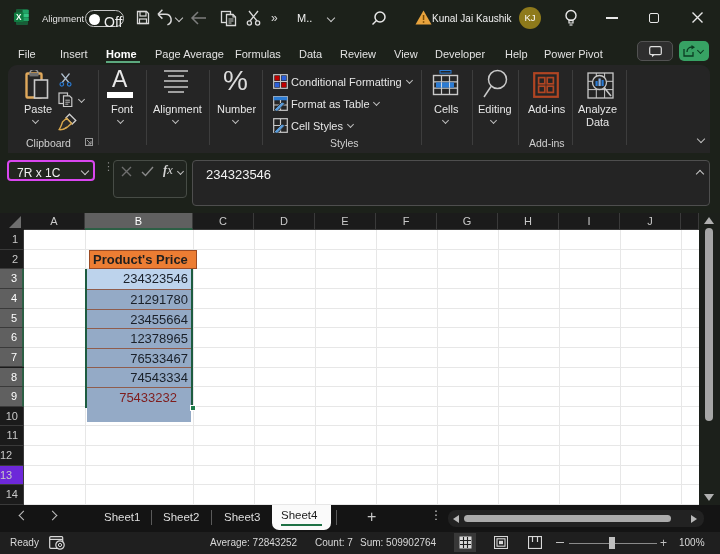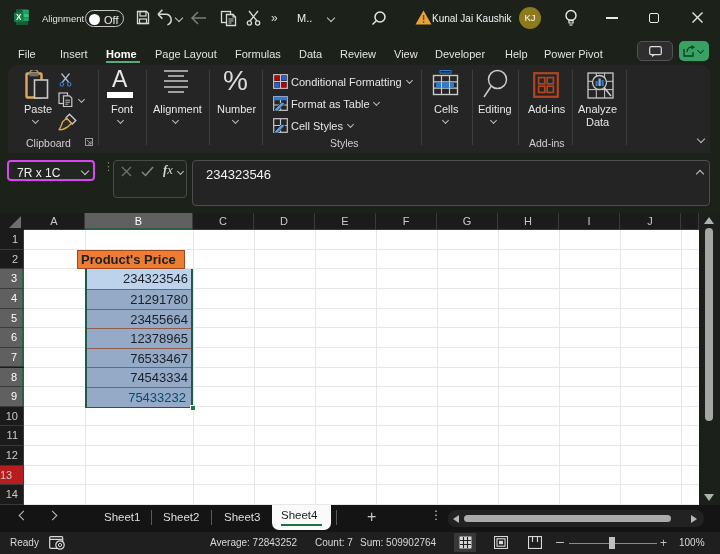--- a/index.html
+++ b/index.html
@@ -18,21 +18,21 @@
     <rect x="8.6" y="0.8" width="6.2" height="3.6" fill="#21a366"></rect>
     <rect x="8.6" y="4.6" width="6.2" height="3.6" fill="#33c481"></rect>
     <rect x="8.6" y="8.4" width="6.2" height="3.6" fill="#21a366"></rect>
     <rect x="0" y="3.4" width="9.6" height="9.6" rx="1" fill="#107c41"></rect>
     <text x="4.8" y="11" font-size="8.2" font-weight="bold" fill="#fff" text-anchor="middle" font-family="Liberation Sans">X</text>
   </svg>
   <div class="abs" style="left:42px;top:12.5px;font-size:9.5px;color:#e4e4e4">Alignment</div>
 
   <div class="abs" style="left:85px;top:10px;width:39px;height:17px;border:1px solid #c5c5c5;border-radius:9px;">
     <div class="abs" style="left:3px;top:2.5px;width:11px;height:11px;border-radius:50%;background:#fff"></div>
-    <div class="abs" style="left:18px;top:2.5px;font-size:11px;color:#eee">Off</div>
+    <div class="abs" style="left:18px;top:2.5px;font-size:14px;color:#eee">Off</div>
   </div>
 
   <svg class="abs" style="left:136px;top:10px" width="14" height="15" viewBox="0 0 14 15">
     <path d="M1.5 1.5 h9 l2 2 v10 h-11 z" fill="none" stroke="#d9d9d9" stroke-width="1.3"></path>
     <rect x="4" y="1.5" width="6" height="4.5" fill="none" stroke="#d9d9d9" stroke-width="1.2"></rect>
     <rect x="3.5" y="9" width="7" height="4.5" fill="none" stroke="#d9d9d9" stroke-width="1.2"></rect>
   </svg>
 
   <svg class="abs" style="left:156px;top:9px" width="17" height="17" viewBox="0 0 17 17">
     <path d="M2 5.2 L6.4 0.8 M2 5.2 L6.4 9.6" fill="none" stroke="#d9d9d9" stroke-width="1.5"></path>
@@ -83,21 +83,21 @@
   <svg class="abs" style="left:692px;top:12px" width="11" height="11" viewBox="0 0 11 11">
     <path d="M0.5 0.5 L10.5 10.5 M10.5 0.5 L0.5 10.5" stroke="#e8e8e8" stroke-width="1.4"></path>
   </svg>
 </div>
 
 <div class="abs" id="menubar" style="left:0;top:40px;width:720px;height:25px;font-size:11px;color:#e2e2e2">
   <div class="abs" style="left:18px;top:8px">File</div>
   <div class="abs" style="left:60px;top:8px">Insert</div>
   <div class="abs" style="left:106px;top:8px;color:#fff;font-weight:bold">Home</div>
   <div class="abs" style="left:106px;top:21px;width:34px;height:2px;background:#5ca97f"></div>
-  <div class="abs" style="left:155px;top:8px">Page Layout</div>
+  <div class="abs" style="left:155px;top:8px">Page Average</div>
   <div class="abs" style="left:235px;top:8px">Formulas</div>
   <div class="abs" style="left:299px;top:8px">Data</div>
   <div class="abs" style="left:340px;top:8px">Review</div>
   <div class="abs" style="left:394px;top:8px">View</div>
   <div class="abs" style="left:435px;top:8px">Developer</div>
   <div class="abs" style="left:505px;top:8px">Help</div>
   <div class="abs" style="left:544px;top:8px">Power Pivot</div>
 
   <div class="abs" style="left:637px;top:1px;width:36px;height:20px;background:#2e2e2e;border:1px solid #525252;border-radius:5px">
     <svg class="abs" style="left:11px;top:4px" width="13" height="12" viewBox="0 0 13 12">
@@ -285,47 +285,47 @@
       <div class="abs" style="left:0;top:19.643px;width:24px;height:19.643px;line-height:19.643px;text-align:right;padding-right:5px;background:#1b1b1b;border-right:1px solid #3a3a3a;border-bottom:1px solid #3a3a3a">2</div>
       <div class="abs" style="left:0;top:39.286px;width:24px;height:19.643px;line-height:19.643px;text-align:right;padding-right:5px;background:#606060;color:#fff;border-right:2px solid #2d5f45;border-bottom:1px solid #3a3a3a">3</div>
       <div class="abs" style="left:0;top:58.929px;width:24px;height:19.643px;line-height:19.643px;text-align:right;padding-right:5px;background:#606060;color:#fff;border-right:2px solid #2d5f45;border-bottom:1px solid #3a3a3a">4</div>
       <div class="abs" style="left:0;top:78.572px;width:24px;height:19.643px;line-height:19.643px;text-align:right;padding-right:5px;background:#606060;color:#fff;border-right:2px solid #2d5f45;border-bottom:1px solid #3a3a3a">5</div>
       <div class="abs" style="left:0;top:98.215px;width:24px;height:19.643px;line-height:19.643px;text-align:right;padding-right:5px;background:#606060;color:#fff;border-right:2px solid #2d5f45;border-bottom:1px solid #3a3a3a">6</div>
       <div class="abs" style="left:0;top:117.858px;width:24px;height:19.643px;line-height:19.643px;text-align:right;padding-right:5px;background:#606060;color:#fff;border-right:2px solid #2d5f45;border-bottom:1px solid #3a3a3a">7</div>
       <div class="abs" style="left:0;top:137.501px;width:24px;height:19.643px;line-height:19.643px;text-align:right;padding-right:5px;background:#606060;color:#fff;border-right:2px solid #2d5f45;border-bottom:1px solid #3a3a3a">8</div>
       <div class="abs" style="left:0;top:157.144px;width:24px;height:19.643px;line-height:19.643px;text-align:right;padding-right:5px;background:#606060;color:#fff;border-right:2px solid #2d5f45;border-bottom:1px solid #3a3a3a">9</div>
       <div class="abs" style="left:0;top:176.787px;width:24px;height:19.643px;line-height:19.643px;text-align:right;padding-right:5px;background:#1b1b1b;border-right:1px solid #3a3a3a;border-bottom:1px solid #3a3a3a">10</div>
       <div class="abs" style="left:0;top:196.43px;width:24px;height:19.643px;line-height:19.643px;text-align:right;padding-right:5px;background:#1b1b1b;border-right:1px solid #3a3a3a;border-bottom:1px solid #3a3a3a">11</div>
-      <div class="abs" style="left:0;top:216.073px;width:24px;height:19.643px;line-height:19.643px;text-align:right;padding-right:5px;background:#1b1b1b;border-right:1px solid #3a3a3a;border-bottom:1px solid #3a3a3a">12</div>
-      <div class="abs" style="left:0;top:235.716px;width:24px;height:19.643px;line-height:19.643px;text-align:right;padding-right:11px;background:#b91c1c;border-right:1px solid #3a3a3a;border-bottom:1px solid #3a3a3a">13</div>
+      <div class="abs" style="left:0;top:216.073px;width:24px;height:19.643px;line-height:19.643px;text-align:left;padding-right:5px;background:#1b1b1b;border-right:1px solid #3a3a3a;border-bottom:1px solid #3a3a3a">12</div>
+      <div class="abs" style="left:0;top:235.716px;width:24px;height:19.643px;line-height:19.643px;text-align:right;padding-right:11px;background:#6d28d9;border-right:1px solid #3a3a3a;border-bottom:1px solid #3a3a3a">13</div>
       <div class="abs" style="left:0;top:255.359px;width:24px;height:19.643px;line-height:19.643px;text-align:right;padding-right:5px;background:#1b1b1b;border-right:1px solid #3a3a3a;border-bottom:1px solid #3a3a3a">14</div>
     </div>
 
   <div class="abs" style="left:9px;top:3px;width:0;height:0;border-bottom:12px solid #6e6e6e;border-left:12px solid transparent"></div>
 
   <div class="abs" id="cells" style="left:24px;top:17px;width:675px;height:275px;background:repeating-linear-gradient(to bottom,#ffffff 0px,#ffffff 18.643px,#e7e7e7 18.643px,#e7e7e7 19.643px)">
       <div class="abs" style="left:61px;top:0;width:1px;height:275px;background:#e7e7e7"></div>
       <div class="abs" style="left:169px;top:0;width:1px;height:275px;background:#e7e7e7"></div>
       <div class="abs" style="left:230px;top:0;width:1px;height:275px;background:#e7e7e7"></div>
       <div class="abs" style="left:291px;top:0;width:1px;height:275px;background:#e7e7e7"></div>
       <div class="abs" style="left:352px;top:0;width:1px;height:275px;background:#e7e7e7"></div>
       <div class="abs" style="left:413px;top:0;width:1px;height:275px;background:#e7e7e7"></div>
       <div class="abs" style="left:474px;top:0;width:1px;height:275px;background:#e7e7e7"></div>
       <div class="abs" style="left:535px;top:0;width:1px;height:275px;background:#e7e7e7"></div>
       <div class="abs" style="left:596px;top:0;width:1px;height:275px;background:#e7e7e7"></div>
       <div class="abs" style="left:657px;top:0;width:1px;height:275px;background:#e7e7e7"></div>
-      <div class="abs" style="left:53px;top:19.643px;width:108px;height:19.643px;background:#ec7d33;border:1px solid #9c4a22;line-height:18.643px;font-size:13px;font-weight:bold;color:#1f1f1f;padding-left:3px">Product's Price</div>
+      <div class="abs" style="left:65px;top:19.643px;width:108px;height:19.643px;background:#ec7d33;border:1px solid #9c4a22;line-height:18.643px;font-size:13px;font-weight:bold;color:#1f1f1f;padding-left:3px">Product's Price</div>
       <div class="abs" style="left:61px;top:39.286px;width:108px;height:138.501px;border:2px solid #1d5c40">
         <div style="position:absolute;left:0;top:-2px;width:104px;height:19.643px;background:#bdd3ec;line-height:19.643px;font-size:13px;color:#1a2029;text-align:right;padding-right:3px">234323546</div>
         <div style="position:absolute;left:0;top:17.643px;width:104px;height:19.643px;background:#94aac6;border-top:1.5px solid #8f5d4d;line-height:19.643px;font-size:13px;color:#1a2029;text-align:right;padding-right:3px">21291780</div>
         <div style="position:absolute;left:0;top:37.286px;width:104px;height:19.643px;background:#94aac6;border-top:1.5px solid #8f5d4d;line-height:19.643px;font-size:13px;color:#1a2029;text-align:right;padding-right:3px">23455664</div>
         <div style="position:absolute;left:0;top:56.929px;width:104px;height:19.643px;background:#94aac6;border-top:1.5px solid #8f5d4d;line-height:19.643px;font-size:13px;color:#1a2029;text-align:right;padding-right:3px">12378965</div>
         <div style="position:absolute;left:0;top:76.572px;width:104px;height:19.643px;background:#94aac6;border-top:1.5px solid #8f5d4d;line-height:19.643px;font-size:13px;color:#1a2029;text-align:right;padding-right:3px">76533467</div>
         <div style="position:absolute;left:0;top:96.215px;width:104px;height:19.643px;background:#94aac6;border-top:1.5px solid #8f5d4d;line-height:19.643px;font-size:13px;color:#1a2029;text-align:right;padding-right:3px">74543334</div>
-        <div style="position:absolute;left:0;top:115.858px;width:104px;height:20px;background:#94aac6;border-top:1.5px solid #8f5d4d;line-height:19.643px;font-size:13px;color:#0c4a6e;text-align:right;padding-right:5px">75433232</div>
+        <div style="position:absolute;left:0;top:115.858px;width:104px;height:35px;background:#94aac6;border-top:1.5px solid #8f5d4d;line-height:19.643px;font-size:13px;color:#7f1d1d;text-align:right;padding-right:14px">75433232</div>
       </div>
       <div class="abs" style="left:166px;top:174.787px;width:6px;height:6px;background:#1e7c4b;border:1px solid #fff"></div>
     </div>
 
   <div class="abs" style="left:699px;top:0;width:21px;height:292px;background:#1c201b">
     <div class="abs" style="left:5px;top:4px;width:0;height:0;border-left:5px solid transparent;border-right:5px solid transparent;border-bottom:7px solid #b0b0b0"></div>
     <div class="abs" style="left:6px;top:15px;width:8px;height:193px;background:#a6a6a6;border-radius:4px"></div>
     <div class="abs" style="left:5px;top:281px;width:0;height:0;border-left:5px solid transparent;border-right:5px solid transparent;border-top:7px solid #b0b0b0"></div>
   </div>
 </div>

